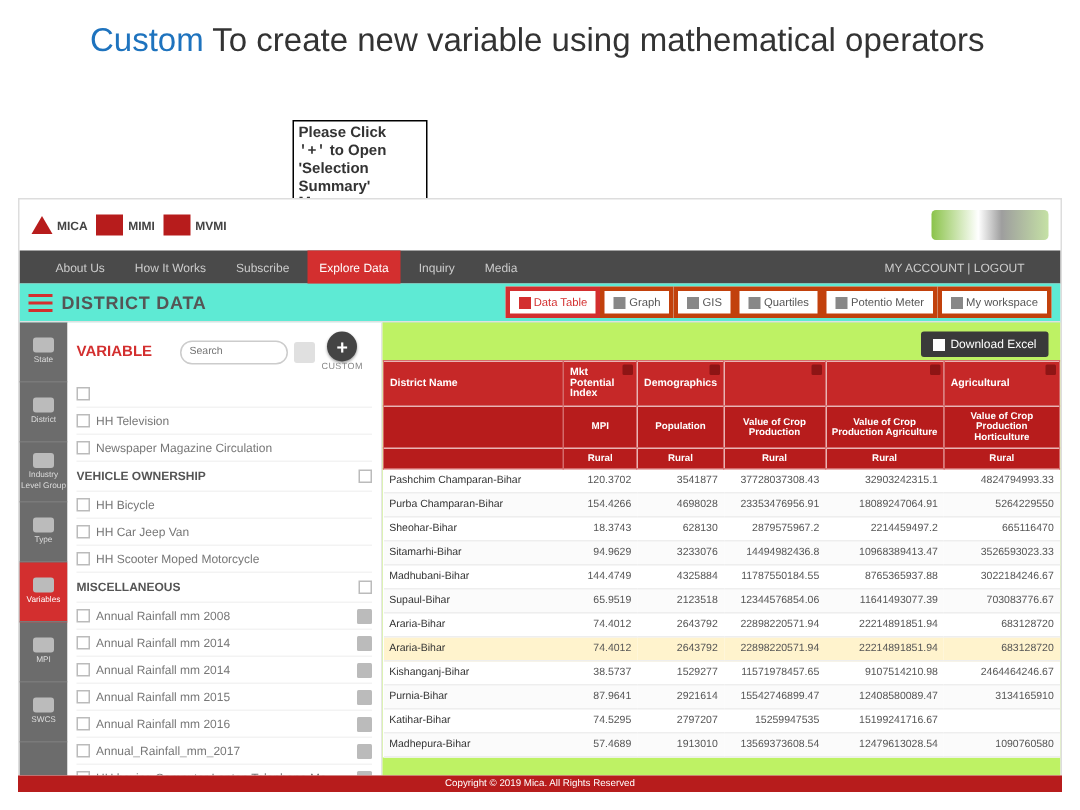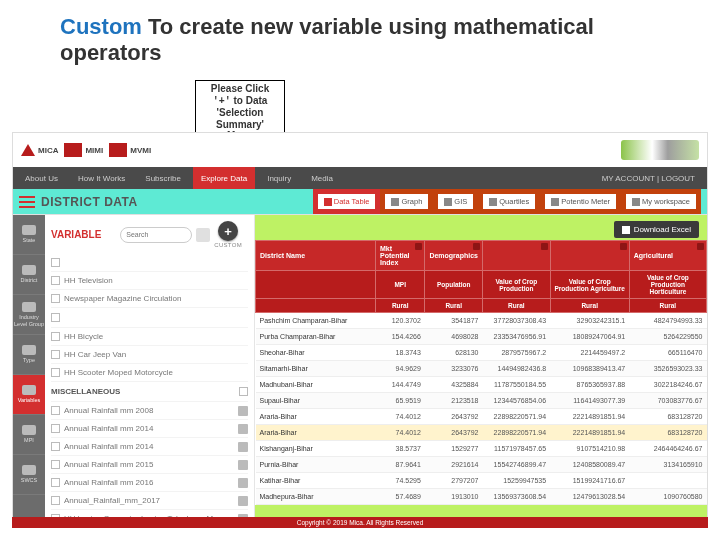--- a/index.html
+++ b/index.html
@@ -1,53 +1,53 @@
 <!DOCTYPE html>
 <html><head>
 <meta charset="utf-8">
 <style>
   * { box-sizing: border-box; margin: 0; padding: 0; }
   html, body { width: 720px; height: 540px; font-family: Arial, Helvetica, sans-serif; background: #fff; overflow: hidden; }
   body { font-size: 9px; color: #333; }
 
   
-  .slide-title { padding: 14px 52px 2px 60px; font-size: 22px; font-weight: 700; }
+  .slide-title { padding: 14px 52px 2px 60px; font-size: 22px; font-weight: 400; }
   .slide-title .blue { color: #1e73be; }
 
   
   .callout-wrap { position: absolute; left: 195px; top: 80px; width: 90px; }
-  .callout { border: 1px solid #000; background: #fff; font-size: 10px; line-height: 1.15; padding: 2px 3px; text-align: center; font-weight: 700; }
+  .callout { border: 1px solid #000; background: #fff; font-size: 10px; line-height: 1.15; padding: 2px 3px; font-weight: 700; }
   .callout .plus { font-family: "Courier New", monospace; }
   .arrow { position: absolute; left: 22px; top: 74px; width: 2px; height: 66px; background: #000; }
   .arrow::after { content: ""; position: absolute; left: -4px; bottom: -1px; border-left: 5px solid transparent; border-right: 5px solid transparent; border-top: 10px solid #000; }
 
   
   .app-frame { position: absolute; left: 12px; top: 132px; right: 12px; bottom: 22px; background: #f4f4f4; border: 1px solid #ddd; overflow: hidden; }
 
   
   .logo-bar { display: flex; height: 34px; background: #fff; padding: 0 8px; gap: 6px; }
   .logo { display: flex; align-items: center; gap: 3px; font-size: 8px; font-weight: bold; color: #444; }
   .logo-tri { width: 0; height: 0; border-left: 7px solid transparent; border-right: 7px solid transparent; border-bottom: 12px solid #b71c1c; }
   .mimi-box, .mvmi-box { width: 18px; height: 14px; background: #b71c1c; }
   .logo-right { margin-left: auto; display: flex; align-items: center; }
   .illus { width: 78px; height: 20px; background: linear-gradient(90deg, #8bc34a 0%, #fff 40%, #9e9e9e 60%, #c5e1a5 100%); border-radius: 3px; }
 
   
-  .navbar { display: flex; background: #4a4a4a; height: 22px; align-items: center; padding: 0 4px; gap: 4px; font-size: 8px; color: #ccc; }
+  .navbar { display: flex; background: #4a4a4a; height: 22px; align-items: center; padding: 0 16px; gap: 4px; font-size: 8px; color: #ccc; }
   .nav-item { padding: 0 8px; cursor: pointer; }
   .nav-item.active { background: #d32f2f; color: #fff; height: 100%; display: flex; align-items: center; }
   .nav-spacer { flex: 1; }
 
   
   .page-header { display: flex; align-items: center; height: 26px; background: #5eead4; border-bottom: 1px solid #e0e0e0; padding: 0 6px; gap: 6px; }
   .hamburger { width: 16px; height: 12px; display: flex; flex-direction: column; justify-content: space-between; color: #d32f2f; }
   .hamburger span { height: 2px; background: #d32f2f; }
   .page-title { font-size: 12px; font-weight: 600; color: #555; letter-spacing: .5px; }
   .view-tabs { margin-left: auto; display: flex; gap: 0; }
-  .vtab { border: 5px solid #c2410c; padding: 3px 6px; font-size: 7.5px; color: #555; display: flex; align-items: center; gap: 2px; background: #fff; cursor: pointer; }
+  .vtab { border: 3px solid #c2410c; padding: 3px 6px; font-size: 7.5px; color: #555; display: flex; align-items: center; gap: 2px; background: #fff; cursor: pointer; }
   .vtab.active { border-color: #d32f2f; color: #d32f2f; }
   .micon { width: 8px; height: 8px; display: inline-block; }
 
   
   .body-grid { display: grid; grid-template-columns: 32px 210px 1fr; height: calc(100% - 82px); }
 
   
   .rail { background: #6c6c6c; display: flex; flex-direction: column; }
   .rail-item { height: 40px; border-bottom: 1px solid #7a7a7a; display: flex; flex-direction: column; align-items: center; justify-content: center; gap: 2px; color: #ddd; font-size: 5.5px; text-align: center; line-height: 1.1; cursor: pointer; }
   .rail-item .ric { width: 14px; height: 10px; background: #bbb; border-radius: 2px; }
@@ -95,21 +95,21 @@
 </head>
 <body>
 
 <div class="slide-title">
   <span class="blue">Custom</span><span> To create new variable using mathematical operators</span>
 </div>
 
 <div class="callout-wrap">
   <div class="callout">
     <div>Please Click</div>
-    <div><span class="plus">'+'</span><span> to Data</span></div>
+    <div><span class="plus">'+'</span><span> to Open</span></div>
     <div>'Selection</div>
     <div>Summary'</div>
     <div>Menu</div>
   </div>
   <div class="arrow"></div>
 </div>
 
 <div class="app-frame">
 
   <div class="logo-bar">
@@ -226,20 +226,21 @@
           </div>
           <div class="vrow">
             <div class="cb"></div>
             <div class="vlabel">HH Television</div>
           </div>
           <div class="vrow">
             <div class="cb"></div>
             <div class="vlabel">Newspaper Magazine Circulation</div>
           </div>
           <div class="vrow v-group">
+            <div class="vlabel">VEHICLE OWNERSHIP</div>
             <div class="cb"></div>
           </div>
           <div class="vrow">
             <div class="cb"></div>
             <div class="vlabel">HH Bicycle</div>
           </div>
           <div class="vrow">
             <div class="cb"></div>
             <div class="vlabel">HH Car Jeep Van</div>
           </div>

